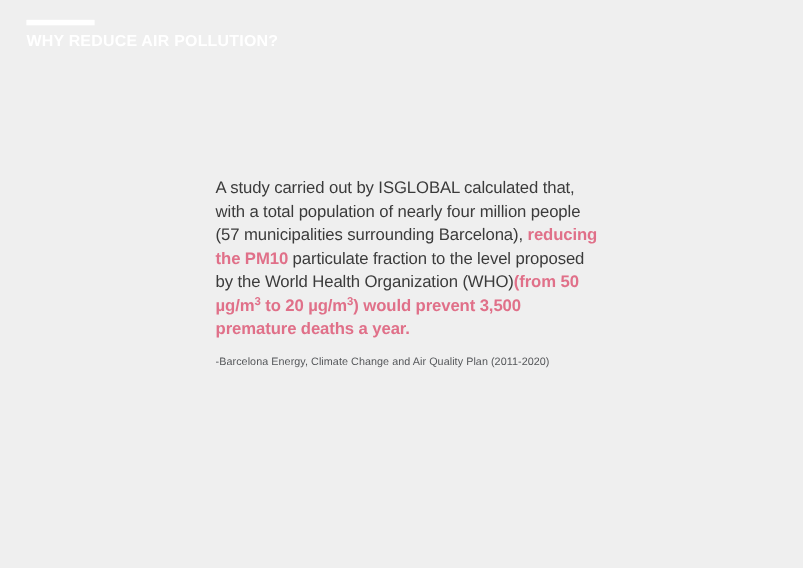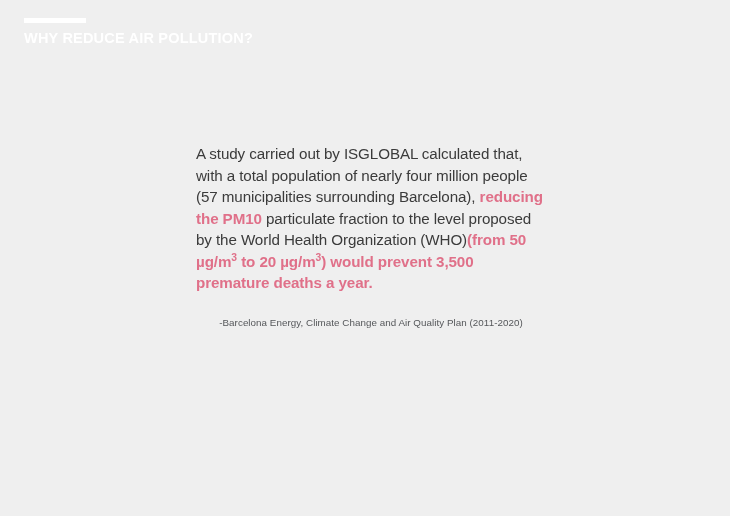--- a/index.html
+++ b/index.html
@@ -41,21 +41,21 @@
     letter-spacing: 0.2px;
     color: #ffffff;
     line-height: 1.1;
     white-space: nowrap;
   }
 
   
   #content {
     position: absolute;
     left: 196px;
-    top: 143px;
+    top: 160px;
     width: 348px;
   }
   #paragraph {
     font-family: "Liberation Sans", sans-serif;
     font-size: 15.2px;
     line-height: 1.42;
     color: #3b3b3b;
     letter-spacing: -0.1px;
     margin: 0;
     text-align: left;
@@ -64,28 +64,27 @@
     color: #e07089;
     font-weight: bold;
   }
   .sup {
     font-size: 0.68em;
     vertical-align: super;
     line-height: 0;
   }
 
   #citation {
-    margin-top: 22px;
+    margin-top: 12px;
     font-family: "Liberation Sans", sans-serif;
     font-size: 9.8px;
     line-height: 1.45;
     color: #55575a;
     letter-spacing: 0.05px;
     width: 350px;
-    text-align: center;
   }
 </style>
 </head>
 <body>
 
 <div id="slide">
 
   <div id="header">
     <div id="title-rule"></div>
     <div id="slide-title">WHY REDUCE AIR POLLUTION?</div>

